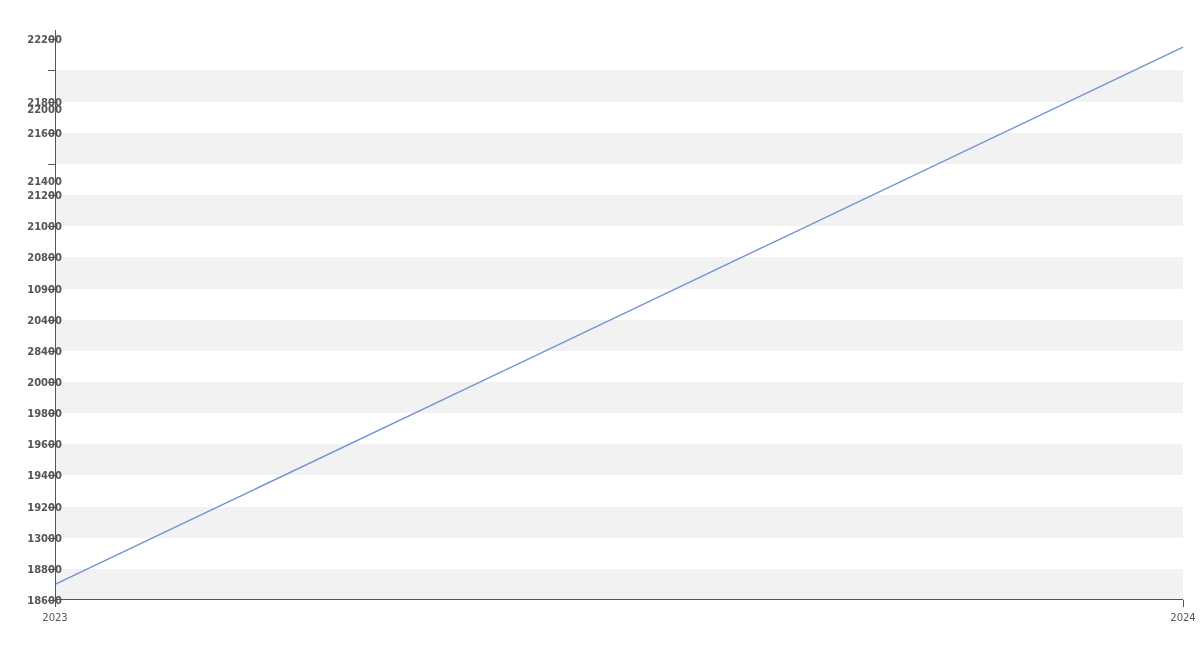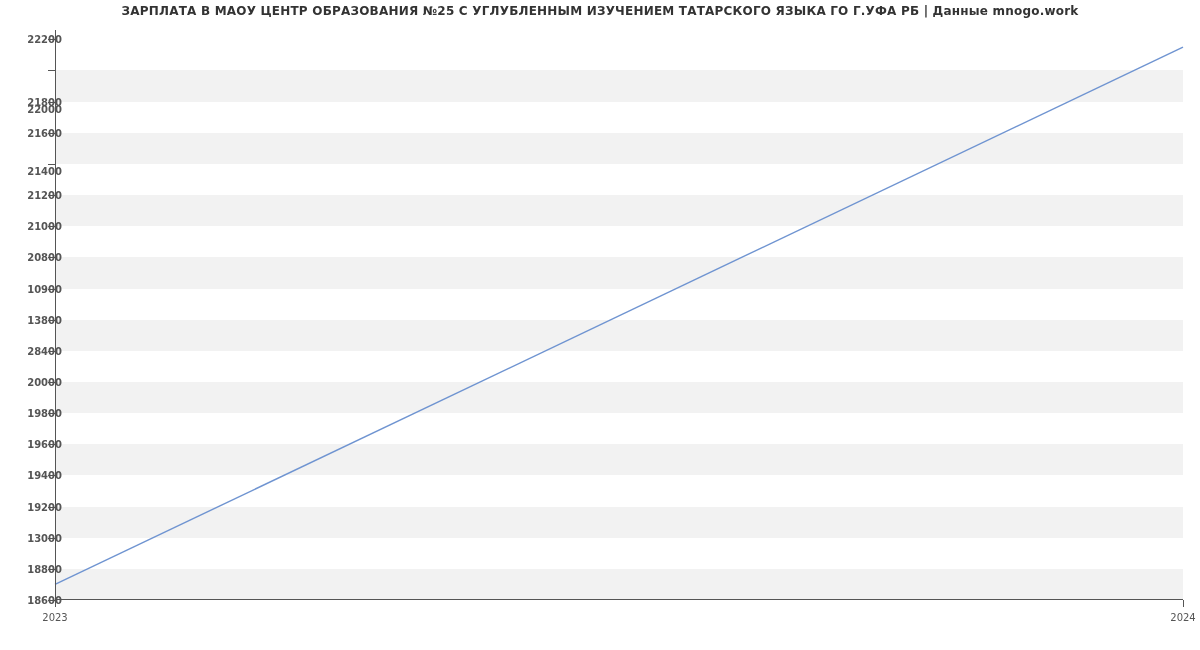--- a/index.html
+++ b/index.html
@@ -96,21 +96,20 @@
     top: 0;
     width: 100%;
     height: 100%;
     overflow: visible;
   }
 </style>
 </head>
 <body>
 
 <div class="chart-wrap">
-  <div class="title">ЗАРПЛАТА В МАОУ ЦЕНТР ОБРАЗОВАНИЯ №25 С УГЛУБЛЕННЫМ ИЗУЧЕНИЕМ ТАТАРСКОГО ЯЗЫКА ГО Г.УФА РБ | Данные mnogo.work</div>
   <div class="plot" id="plot">
       <div class="band" style="top: 40.4918px; height: 31.1475px;"></div>
       <div class="band" style="top: 102.787px; height: 31.1475px;"></div>
       <div class="band" style="top: 165.082px; height: 31.1475px;"></div>
       <div class="band" style="top: 227.377px; height: 31.1475px;"></div>
       <div class="band" style="top: 289.672px; height: 31.1475px;"></div>
       <div class="band" style="top: 351.967px; height: 31.1475px;"></div>
       <div class="band" style="top: 414.262px; height: 31.1475px;"></div>
       <div class="band" style="top: 476.557px; height: 31.1475px;"></div>
       <div class="band" style="top: 538.852px; height: 31.1475px;"></div>
@@ -143,25 +142,25 @@
     </div>
 <div class="ylabel" style="top: 600px;">18600</div>
     <div class="ylabel" style="top: 568.852px;">18800</div>
     <div class="ylabel" style="top: 537.705px;">13000</div>
     <div class="ylabel" style="top: 506.557px;">19200</div>
     <div class="ylabel" style="top: 475.41px;">19400</div>
     <div class="ylabel" style="top: 444.262px;">19600</div>
     <div class="ylabel" style="top: 413.115px;">19800</div>
     <div class="ylabel" style="top: 381.967px;">20000</div>
     <div class="ylabel" style="top: 350.82px;">28400</div>
-    <div class="ylabel" style="top: 319.672px;">13800</div>
+    <div class="ylabel" style="top: 319.672px;">20400</div>
     <div class="ylabel" style="top: 288.525px;">10900</div>
     <div class="ylabel" style="top: 257.377px;">20800</div>
     <div class="ylabel" style="top: 226.23px;">21000</div>
     <div class="ylabel" style="top: 195.082px;">21200</div>
-    <div class="ylabel" style="top: 171px;">21400</div>
+    <div class="ylabel" style="top: 181px;">21400</div>
     <div class="ylabel" style="top: 132.787px;">21600</div>
     <div class="ylabel" style="top: 101.639px;">21800</div>
     <div class="ylabel" style="top: 70.4918px; margin-top: 39px;">22000</div>
     <div class="ylabel" style="top: 39.3443px;">22200</div>
     <div class="xlabel" style="left: 55px;">2023</div>
     <div class="xlabel" style="left: 1183px;">2024</div>
   </div>
 
 </body></html>

